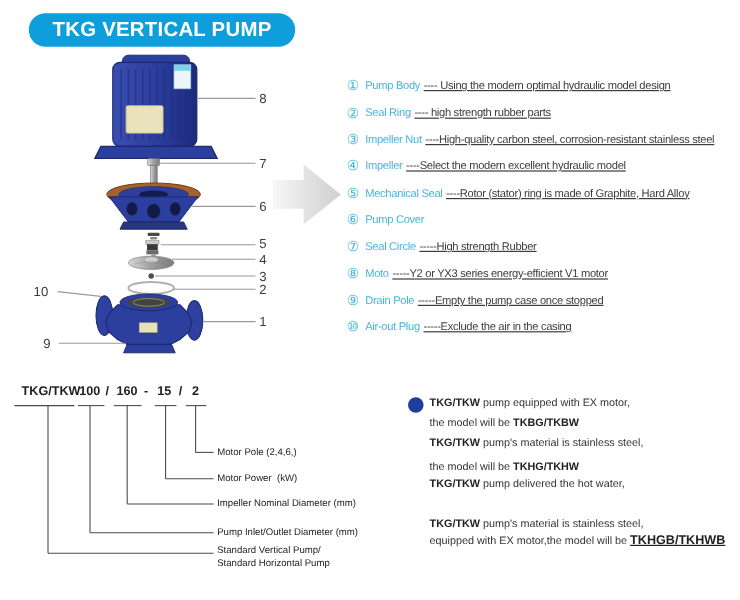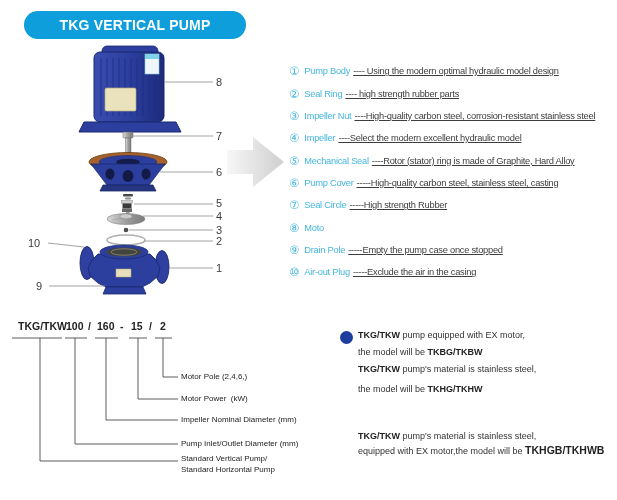--- a/index.html
+++ b/index.html
@@ -6,21 +6,21 @@
   .page {
     position:relative; width:617px; height:500px; background:#ffffff; overflow:hidden;
     font-family:"Liberation Sans","DejaVu Sans",sans-serif; color:#3d3d3d;
   }
   
   .banner {
     position:absolute; left:24px; top:11px; width:222px; height:28px;
     background:#0d9edb; border-radius:14px;
     display:flex; align-items:center; justify-content:center;
   }
-  .banner span { color:#ffffff; font-weight:bold; font-size:14px; letter-spacing:0.2px; }
+  .banner span { color:#ffffff; font-weight:bold; font-size:17px; letter-spacing:0.2px; }
 
   
   .pump-svg  { position:absolute; left:20px;  top:40px;  }
   .arrow-svg { position:absolute; left:227px; top:136px; }
 
   
   .parts-list { position:absolute; left:289px; top:60px; }
   .part-row  { height:22.35px; display:flex; align-items:center; white-space:nowrap;
                font-size:9.3px; letter-spacing:-0.25px; }
   .part-num  { color:#45b6de; font-size:11.5px; letter-spacing:0; margin-right:5px; }
@@ -30,21 +30,21 @@
   
   .model-seg  { position:absolute; top:320px; font-size:10.5px; font-weight:bold; color:#222; white-space:nowrap; }
   .model-lines{ position:absolute; left:0; top:335px; }
   .model-label{ position:absolute; font-size:8px; color:#222; white-space:nowrap; }
 
   
   .bullet { position:absolute; left:340px; top:331px; width:13px; height:13px;
             border-radius:50%; background:#1d3e9e; }
   .note-line { position:absolute; left:358px; font-size:9px; color:#333; white-space:nowrap; }
   .note-line b { color:#222; }
-  .note-big b { font-size:10.5px; }
+  .note-big b { font-size:10.5px;text-decoration:underline; }
 </style>
 </head>
 <body>
 
 <div class="page">
 
   <div class="banner">
     <span>TKG VERTICAL PUMP</span>
   </div>
 
@@ -181,30 +181,30 @@
         <span class="part-desc">----Select the modern excellent hydraulic model</span>
       </div>
     <div class="part-row">
         <span class="part-num">⑤</span>
         <span class="part-name">Mechanical Seal</span>
         <span class="part-desc">----Rotor (stator) ring is made of Graphite, Hard Alloy</span>
       </div>
     <div class="part-row">
         <span class="part-num">⑥</span>
         <span class="part-name">Pump Cover</span>
-        <span class="part-desc">-----High-quality carbon steel, stainless steel, casting</span>
       </div>
     <div class="part-row">
         <span class="part-num">⑦</span>
         <span class="part-name">Seal Circle</span>
         <span class="part-desc">-----High strength Rubber</span>
       </div>
     <div class="part-row">
         <span class="part-num">⑧</span>
         <span class="part-name">Moto</span>
+        <span class="part-desc">-----Y2 or YX3 series energy-efficient V1 motor</span>
       </div>
     <div class="part-row">
         <span class="part-num">⑨</span>
         <span class="part-name">Drain Pole</span>
         <span class="part-desc">-----Empty the pump case once stopped</span>
       </div>
     <div class="part-row">
         <span class="part-num">⑩</span>
         <span class="part-name">Air-out Plug</span>
         <span class="part-desc">-----Exclude the air in the casing</span>
@@ -245,16 +245,17 @@
   <span class="model-label" style="left:181px; top:415px">Impeller Nominal Diameter (mm)</span>
   <span class="model-label" style="left:181px; top:439px">Pump Inlet/Outlet Diameter (mm)</span>
   <span class="model-label" style="left:181px; top:454px">Standard Vertical Pump/</span>
   <span class="model-label" style="left:181px; top:465px">Standard Horizontal Pump</span>
 
   <div class="bullet"></div>
   <div class="note-line" style="top:347px"><span>the model will be </span><b>TKBG/TKBW</b><span></span></div>
   <div class="note-line" style="top:330px"><span></span><b>TKG/TKW</b><span> pump equipped with EX motor,</span></div>
   <div class="note-line" style="top:364px"><span></span><b>TKG/TKW</b><span> pump's material is stainless steel,</span></div>
   <div class="note-line" style="top:384px"><span>the model will be </span><b>TKHG/TKHW</b><span></span></div>
+  <div class="note-line" style="top:398px"><span></span><b>TKG/TKW</b><span> pump delivered the hot water,</span></div>
   <div class="note-line" style="top:431px"><span></span><b>TKG/TKW</b><span> pump's material is stainless steel,</span></div>
   <div class="note-line note-big" style="top:444px"><span>equipped with EX motor,the model will be </span><b>TKHGB/TKHWB</b><span></span></div>
 
 </div>
 
 </body></html>

